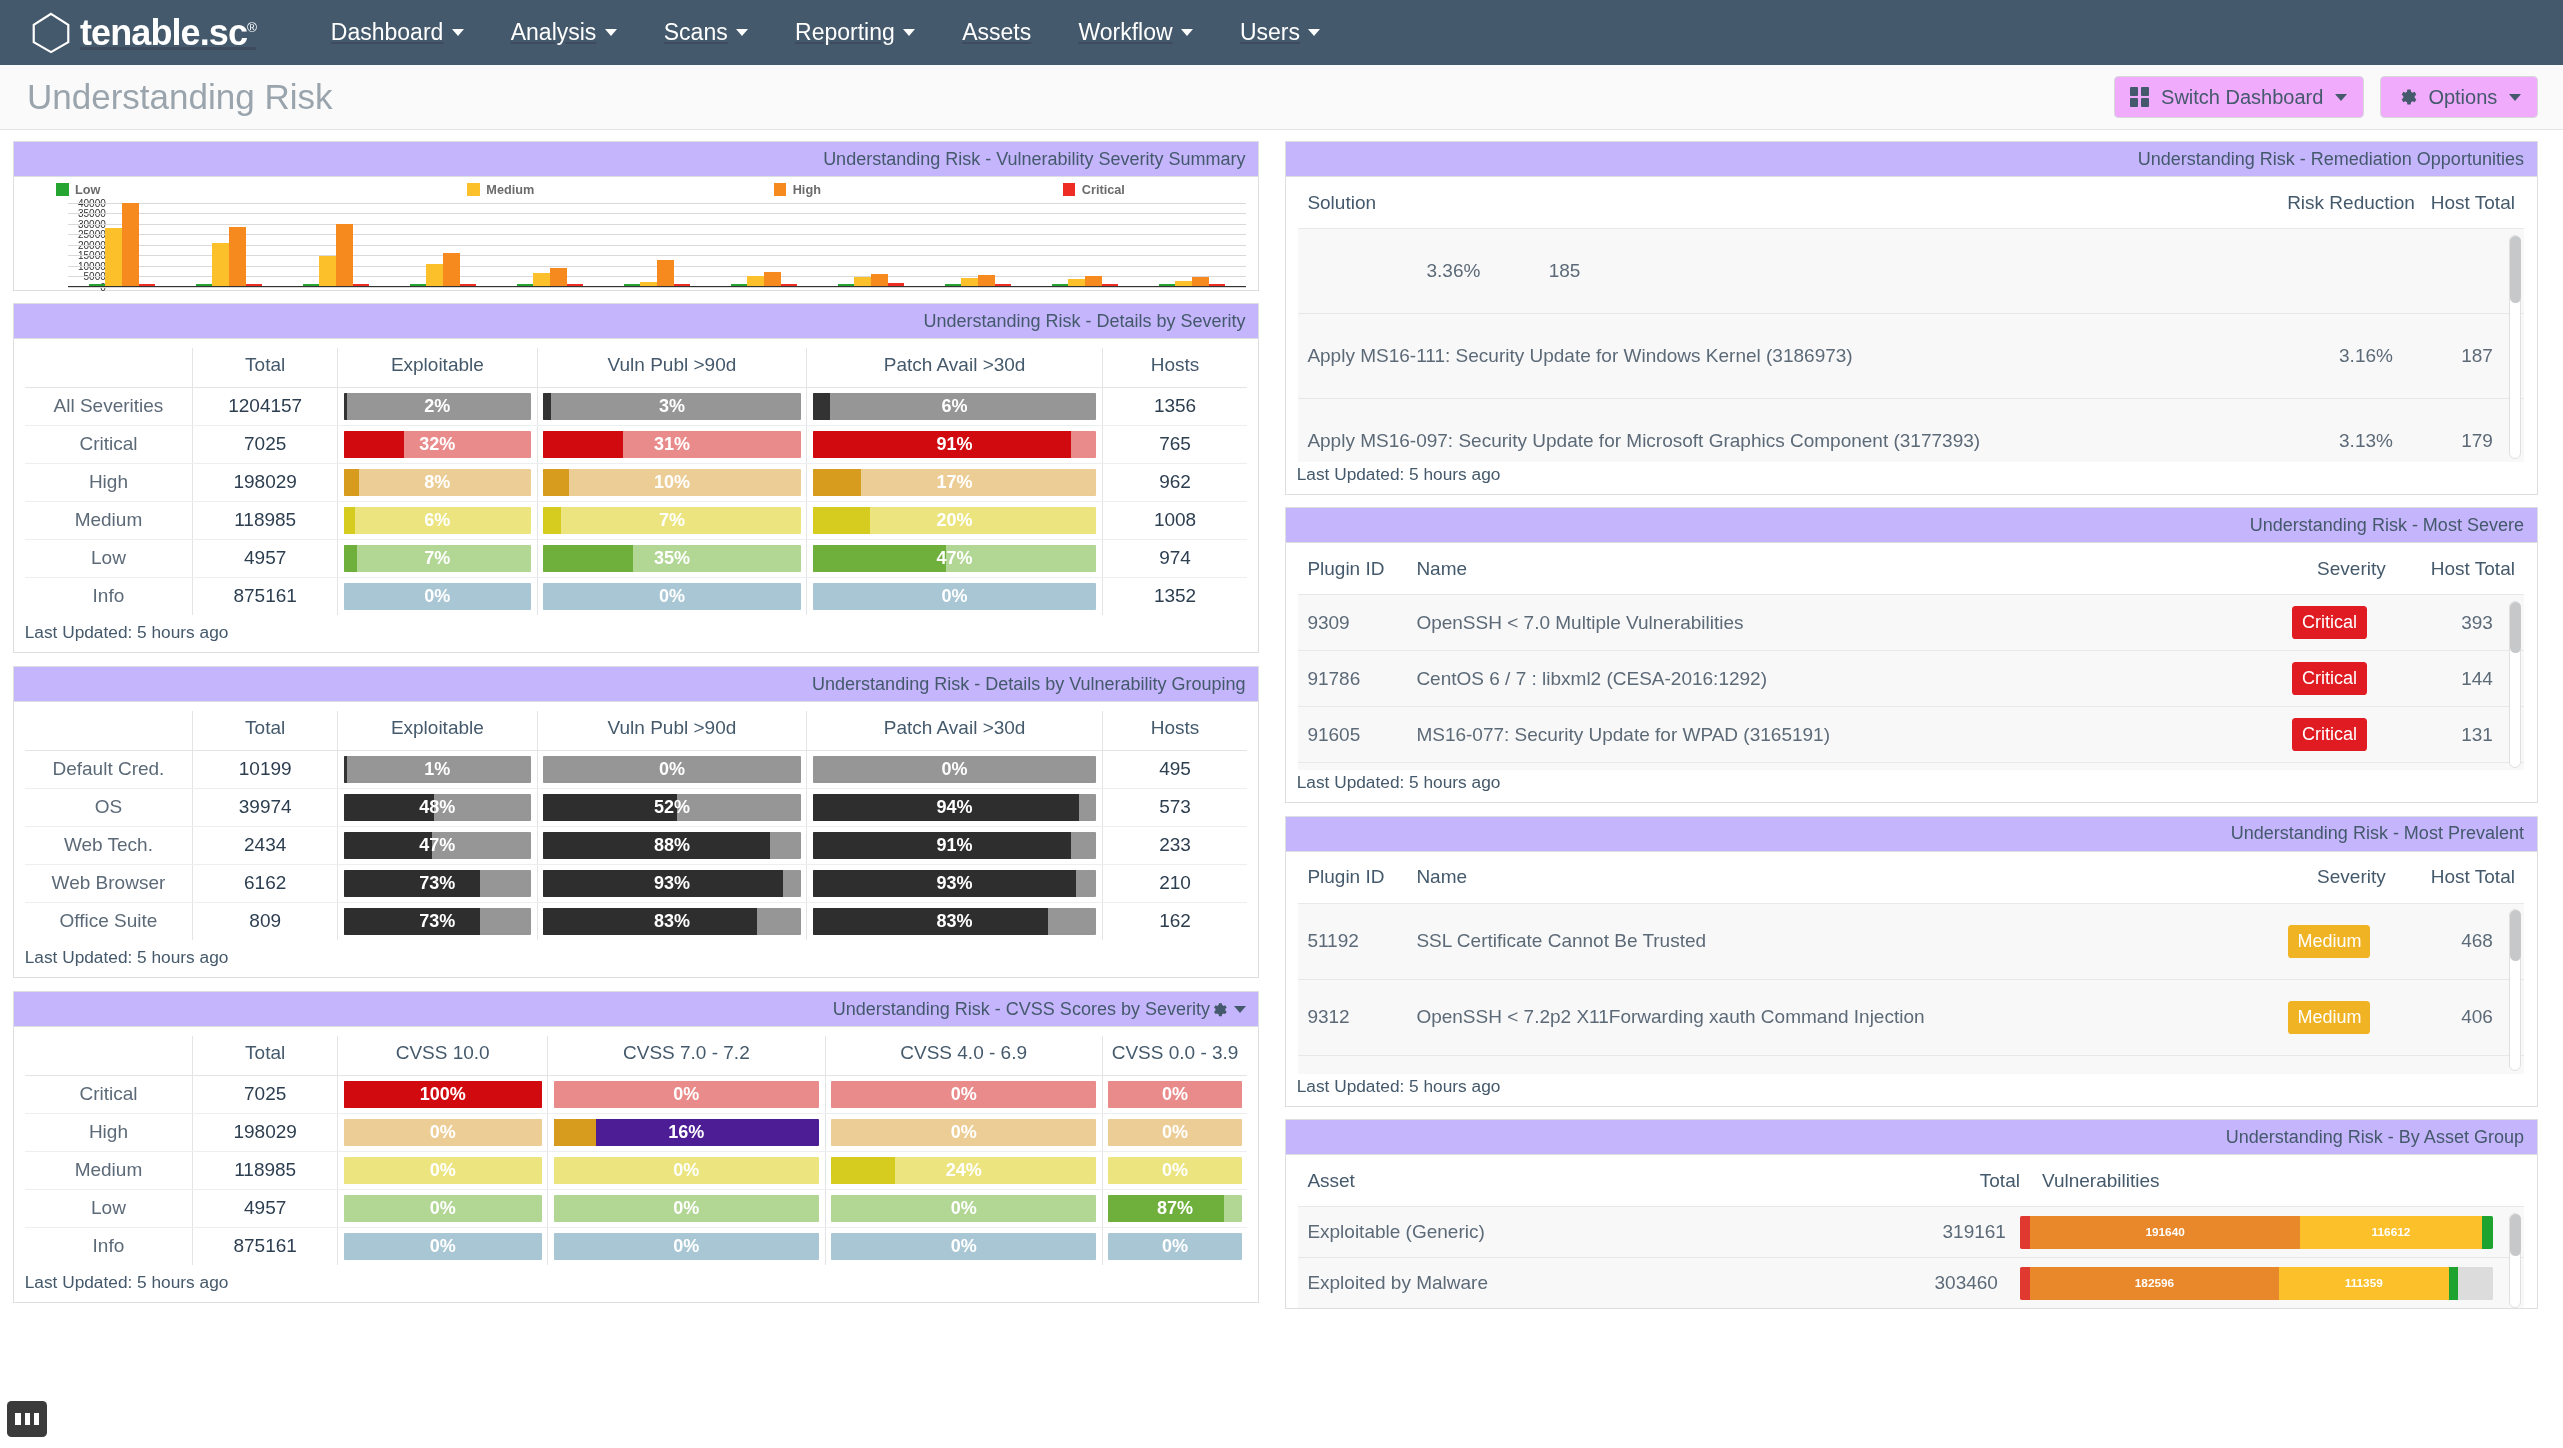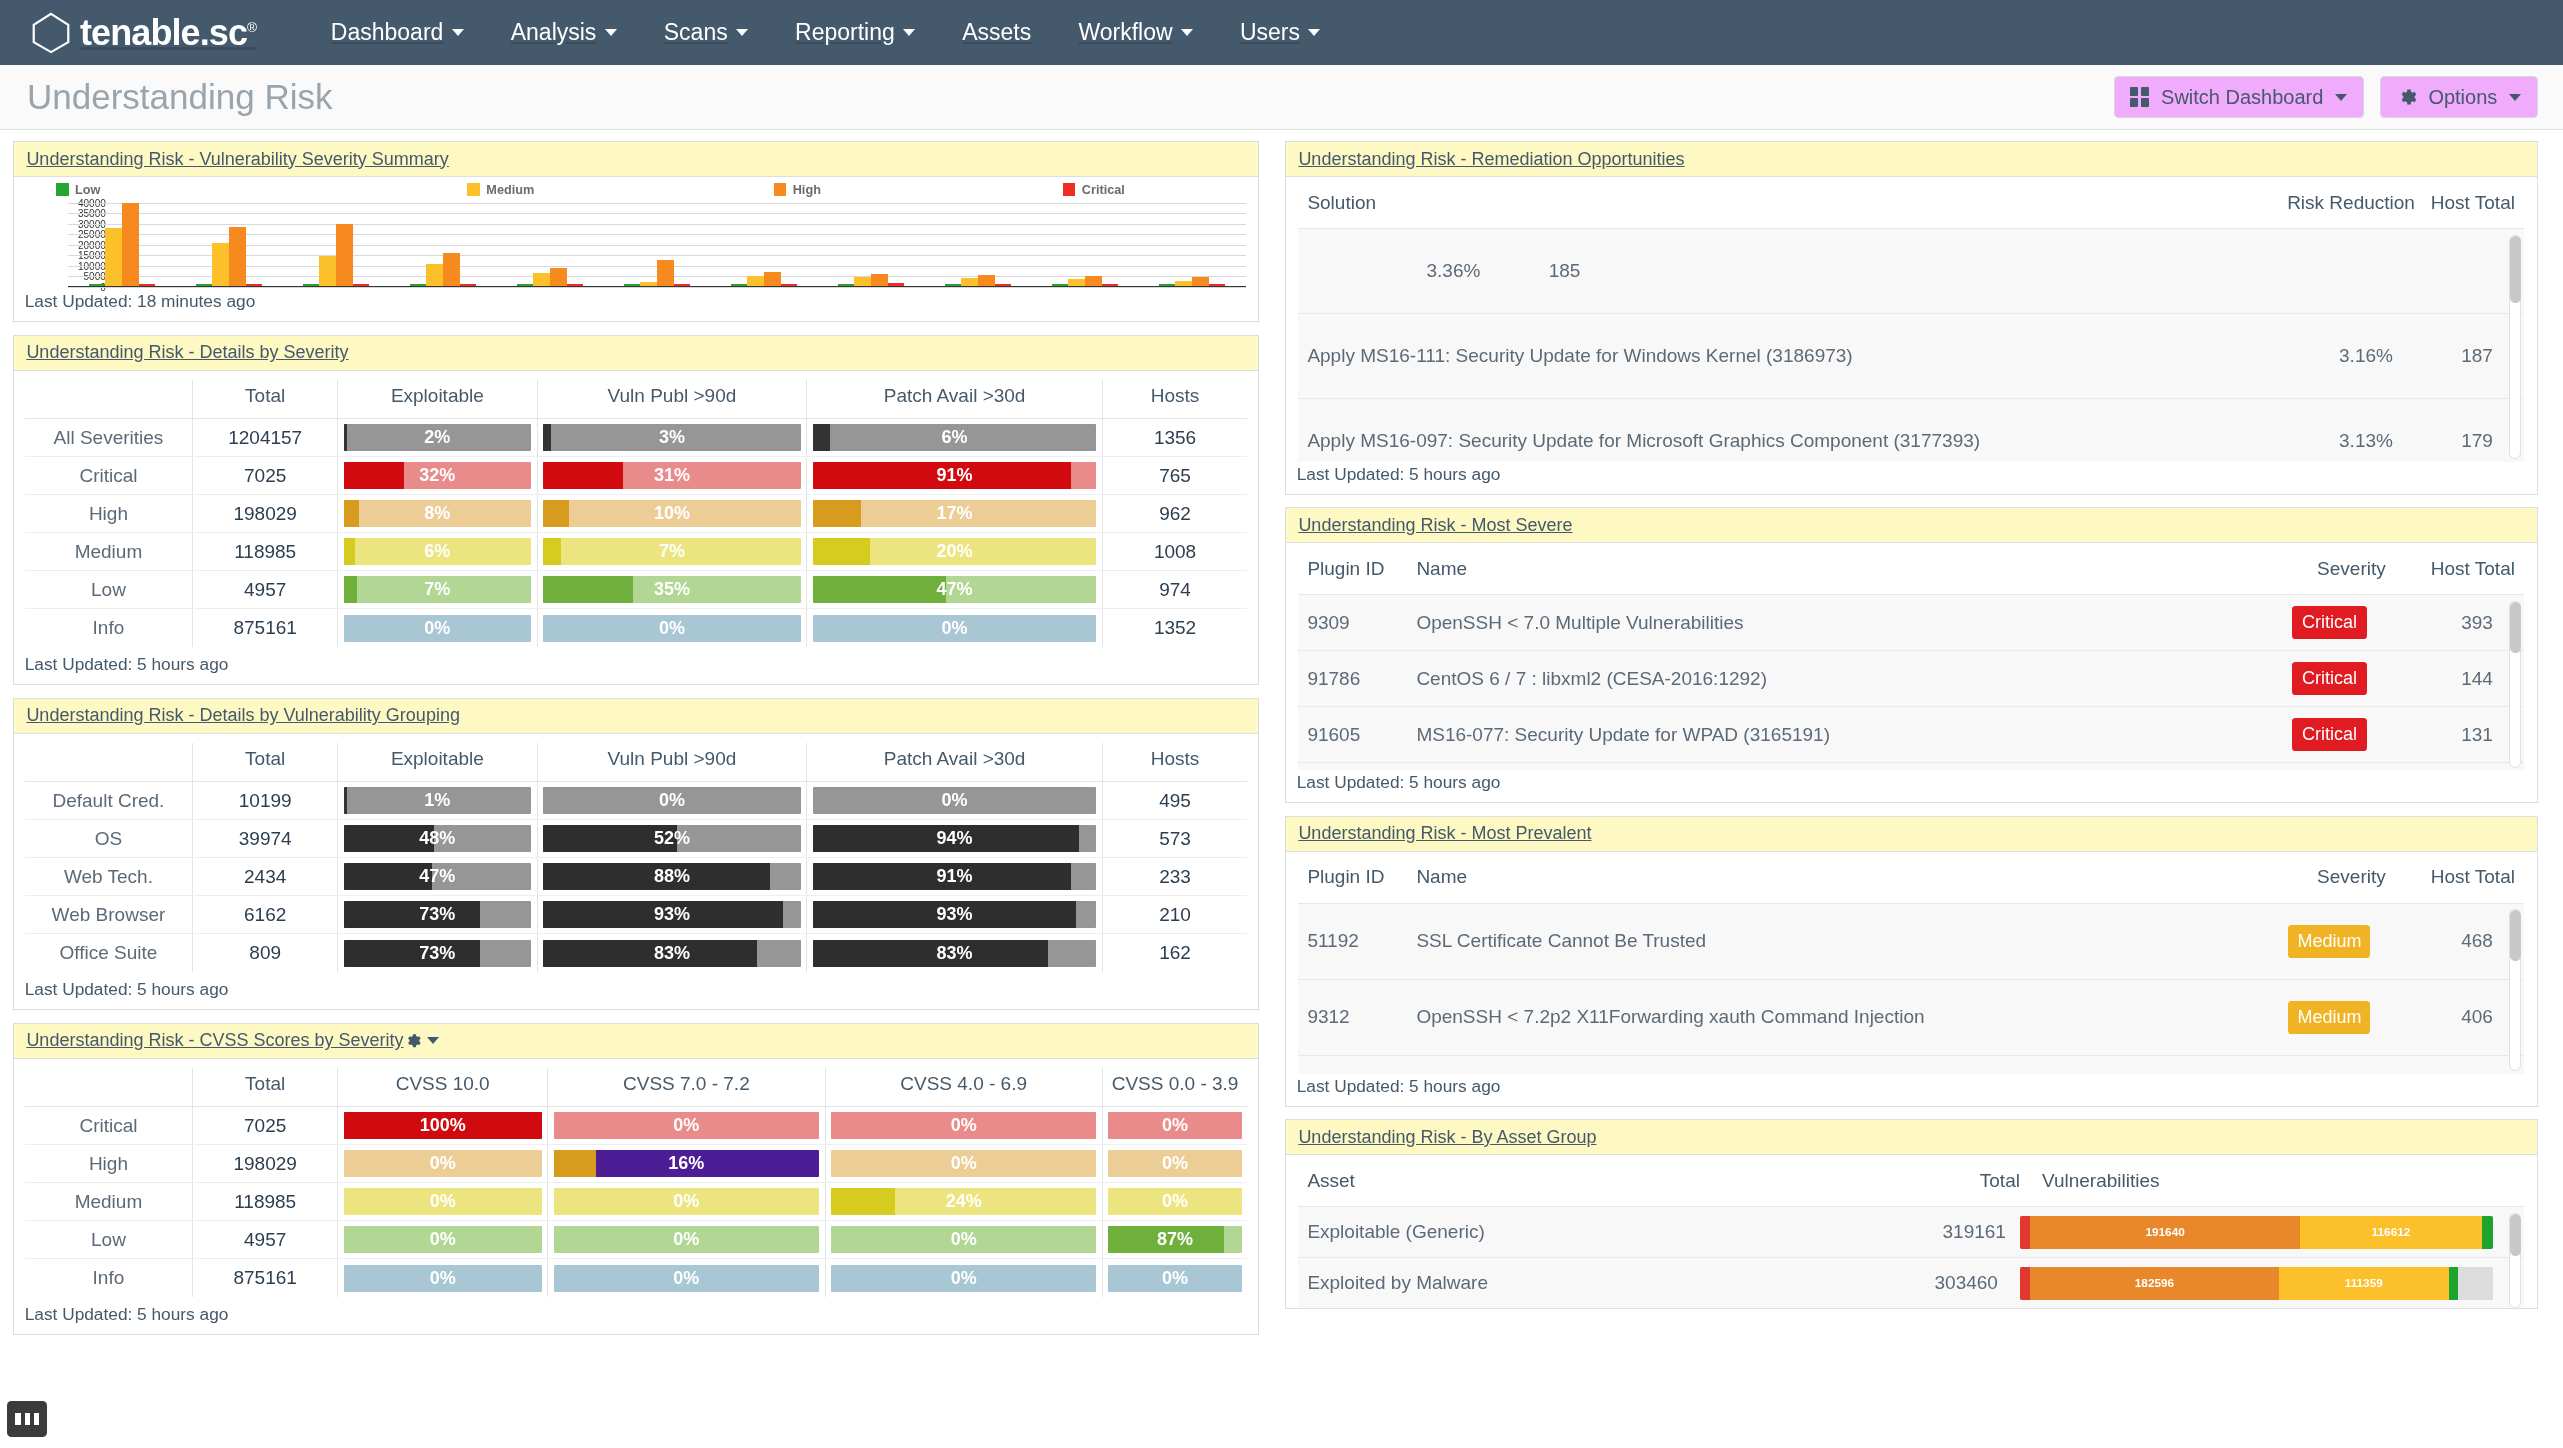--- a/index.html
+++ b/index.html
@@ -52,23 +52,23 @@
   .grid-icon i { background:#44596b; display:block; border-radius:0.9px; }
 
   
   .content { display:flex; gap:0; padding:0; height:calc(1449px - 131px); }
   .col-left { width:1272px; padding:11px 12.7px 0 12.7px; }
   .col-right { width:1291px; padding:11px 25.4px 0 12.7px; }
 
   
   .panel { background:#fff; border:0.9px solid #dcdfe2; margin-bottom:12.7px; }
   .panel-head {
-    background:#fef9c3; border-bottom:0.9px solid #dcdfe2;
-    height:35px; display:flex; align-items:center; justify-content:flex-start;
-    padding:0 12.7px; font-size:18px; color:#44596b;text-decoration:underline;
+    background:#c4b5fd; border-bottom:0.9px solid #dcdfe2;
+    height:35px; display:flex; align-items:center; justify-content:flex-end;
+    padding:0 12.7px; font-size:18px; color:#44596b;
   }
   .gear-wrap { display:flex; align-items:center; gap:6.4px; cursor:pointer; }
   .panel-body { padding:9px 11px 5.5px 11px; }
   .updated { font-size:17.3px; color:#44596b; padding:1.8px 0 9px 1.8px; }
 
   
   table.dt { width:100%; border-collapse:collapse; }
   table.dt th {
     font-weight:normal; font-size:19px; color:#44596b; text-align:center;
     padding:5.5px 3.6px 11px 3.6px; border-right:0.9px solid #e2e4e6;
@@ -341,21 +341,20 @@
                     <div class="cbar" style="height:4.6px;background:#fcc12a"></div>
                     <div class="cbar" style="height:8.2px;background:#f68a1e"></div>
                     <div class="cbar" style="height:1.4px;background:#ee2e24"></div>
                   </div>
                 </div>
               </div>
           </div>
           <div class="chart-fade"></div>
         </div>
       </div>
-      <div class="updated" style="padding-left:11px;">Last Updated: 18 minutes ago</div>
     </div>
 
     <div class="panel">
       <div class="panel-head">
         <span>Understanding Risk - Details by Severity</span>
       </div>
       <div class="panel-body">
         <table class="dt">
           <thead>
               <tr id="dbs-head">

